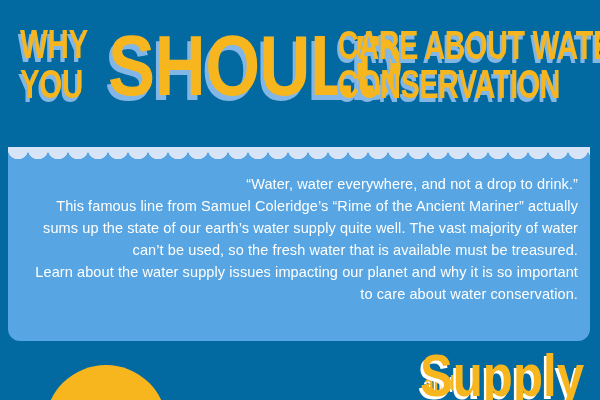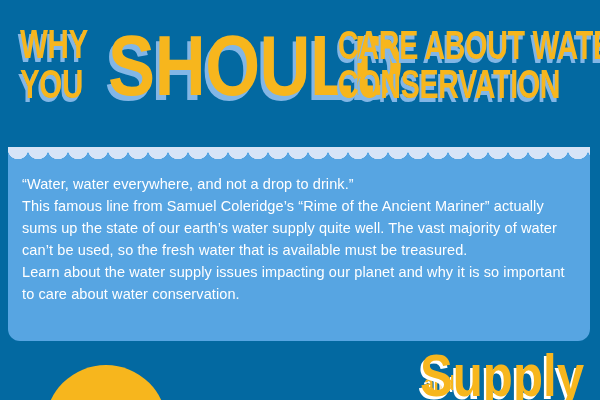--- a/index.html
+++ b/index.html
@@ -99,21 +99,21 @@
   #panel-body {
     position:absolute;
     left:14px; top:26px;
     width:556px;
     color:#ffffff;
     font-family:"Liberation Sans Narrow","Liberation Sans", sans-serif;
     font-size:14.5px;
     line-height:22px;
     letter-spacing:0.1px;
   }
-  #panel-body p { margin:0; white-space:pre-line; }
+  #panel-body p { margin:0; white-space:pre-line;text-align:right; }
 
   
   #bottom {
     position:absolute;
     left:0; top:341px;
     width:600px; height:59px;
   }
 
   #stat-circle {
     position:absolute;

